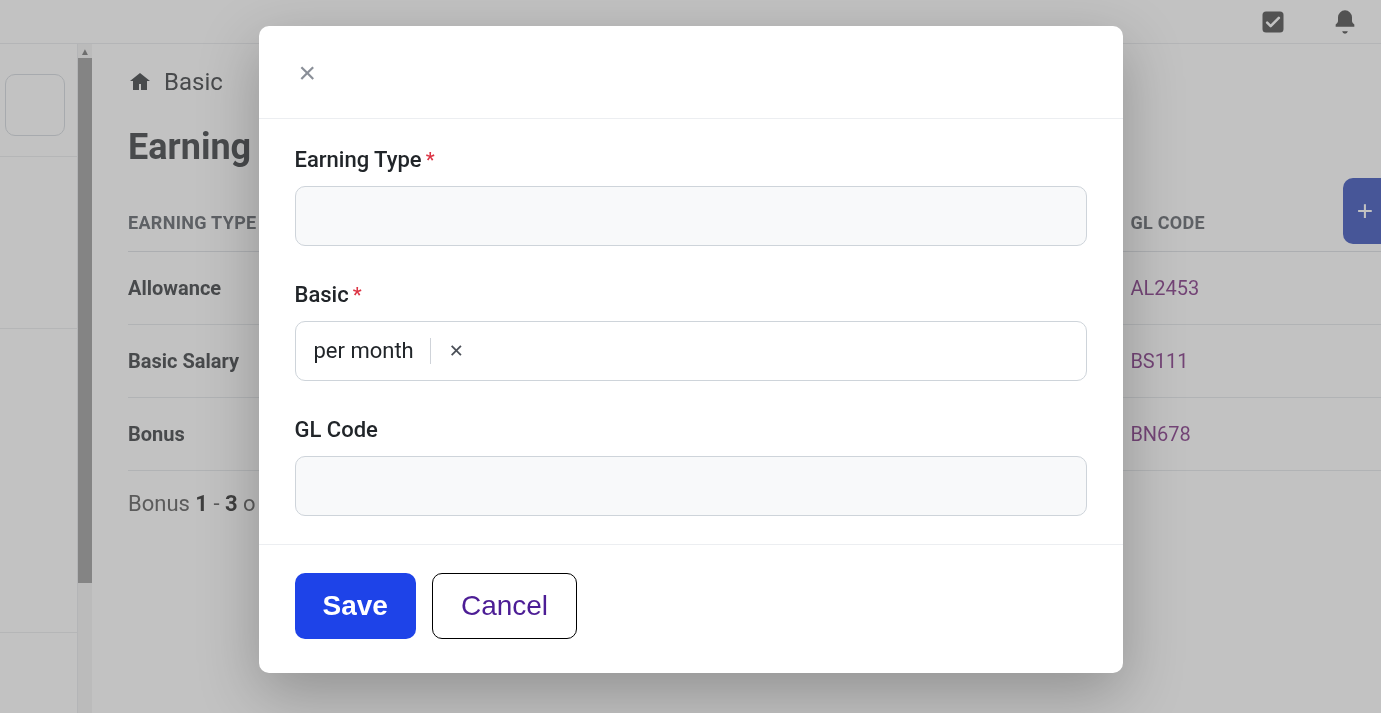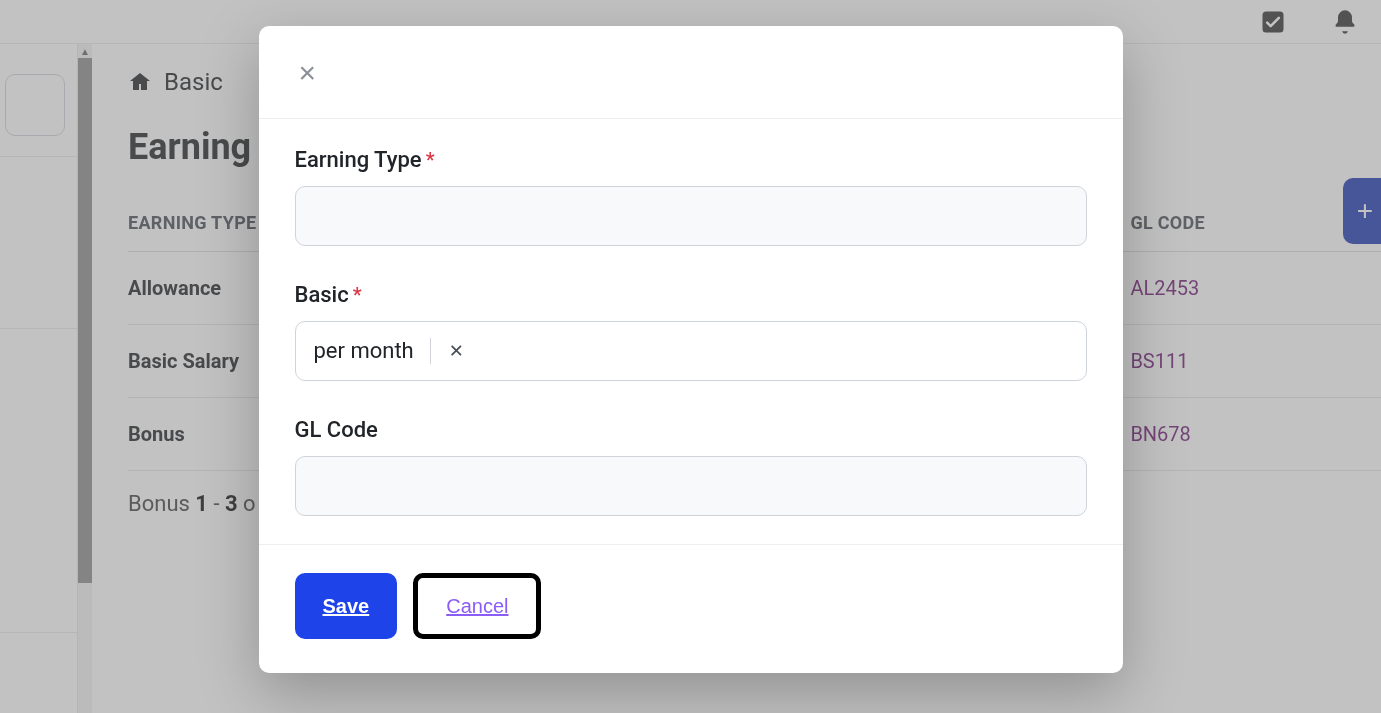--- a/index.html
+++ b/index.html
@@ -50,23 +50,23 @@
   .field label { display:block; font-size:22px; font-weight:500; color:#212529; margin-bottom:14px; }
   .req { color:#dc3545; font-size:20px; margin-left:4px; }
   .input { width:100%; height:60px; border:1px solid #ced4da; border-radius:10px; background:#f8f9fa; padding:0 16px; font-size:20px; color:#212529; }
 
   .tag-input { width:100%; min-height:60px; border:1px solid #ced4da; border-radius:10px; background:#fff; padding:10px 12px; display:flex; align-items:center; flex-wrap:wrap; gap:8px; }
   .tag { display:inline-flex; align-items:flex-start; gap:10px; font-size:22px; color:#212529; padding:4px 4px 4px 6px; }
   .tag .divider { width:1px; height:26px; background:#cfd3d9; margin:0 2px 0 6px; }
   .tag .remove { background:none; border:none; color:#4a4f57; font-size:18px; cursor:pointer; padding:2px 6px; }
 
   .modal-foot { padding:28px 36px 34px 36px; border-top:1px solid #eceef1; display:flex; gap:16px; }
-  .btn { height:66px; padding:0 28px; border-radius:10px; font-size:20px; cursor:pointer;text-decoration:underline; }
+  .btn { height:66px; padding:0 28px; border-radius:10px; font-size:28px; cursor:pointer; }
   .btn-primary { background:#1e43e8; color:#fff; border:none; font-weight:600; }
-  .btn-secondary { background:#fff; color:#8b5cf6; border:5px solid #000000; }
+  .btn-secondary { background:#fff; color:#4c1d95; border:1px solid #000000; }
 </style>
 </head>
 <body>
 
 <div class="topbar">
   <span class="icon">
     <svg viewBox="0 0 24 24" fill="none">
         <rect x="3" y="3" width="18" height="18" rx="3" fill="#333"></rect>
         <path d="M7 12.5l3 3 7-7" stroke="#fff" stroke-width="2.2" stroke-linecap="round" stroke-linejoin="round"></path>
       </svg>

